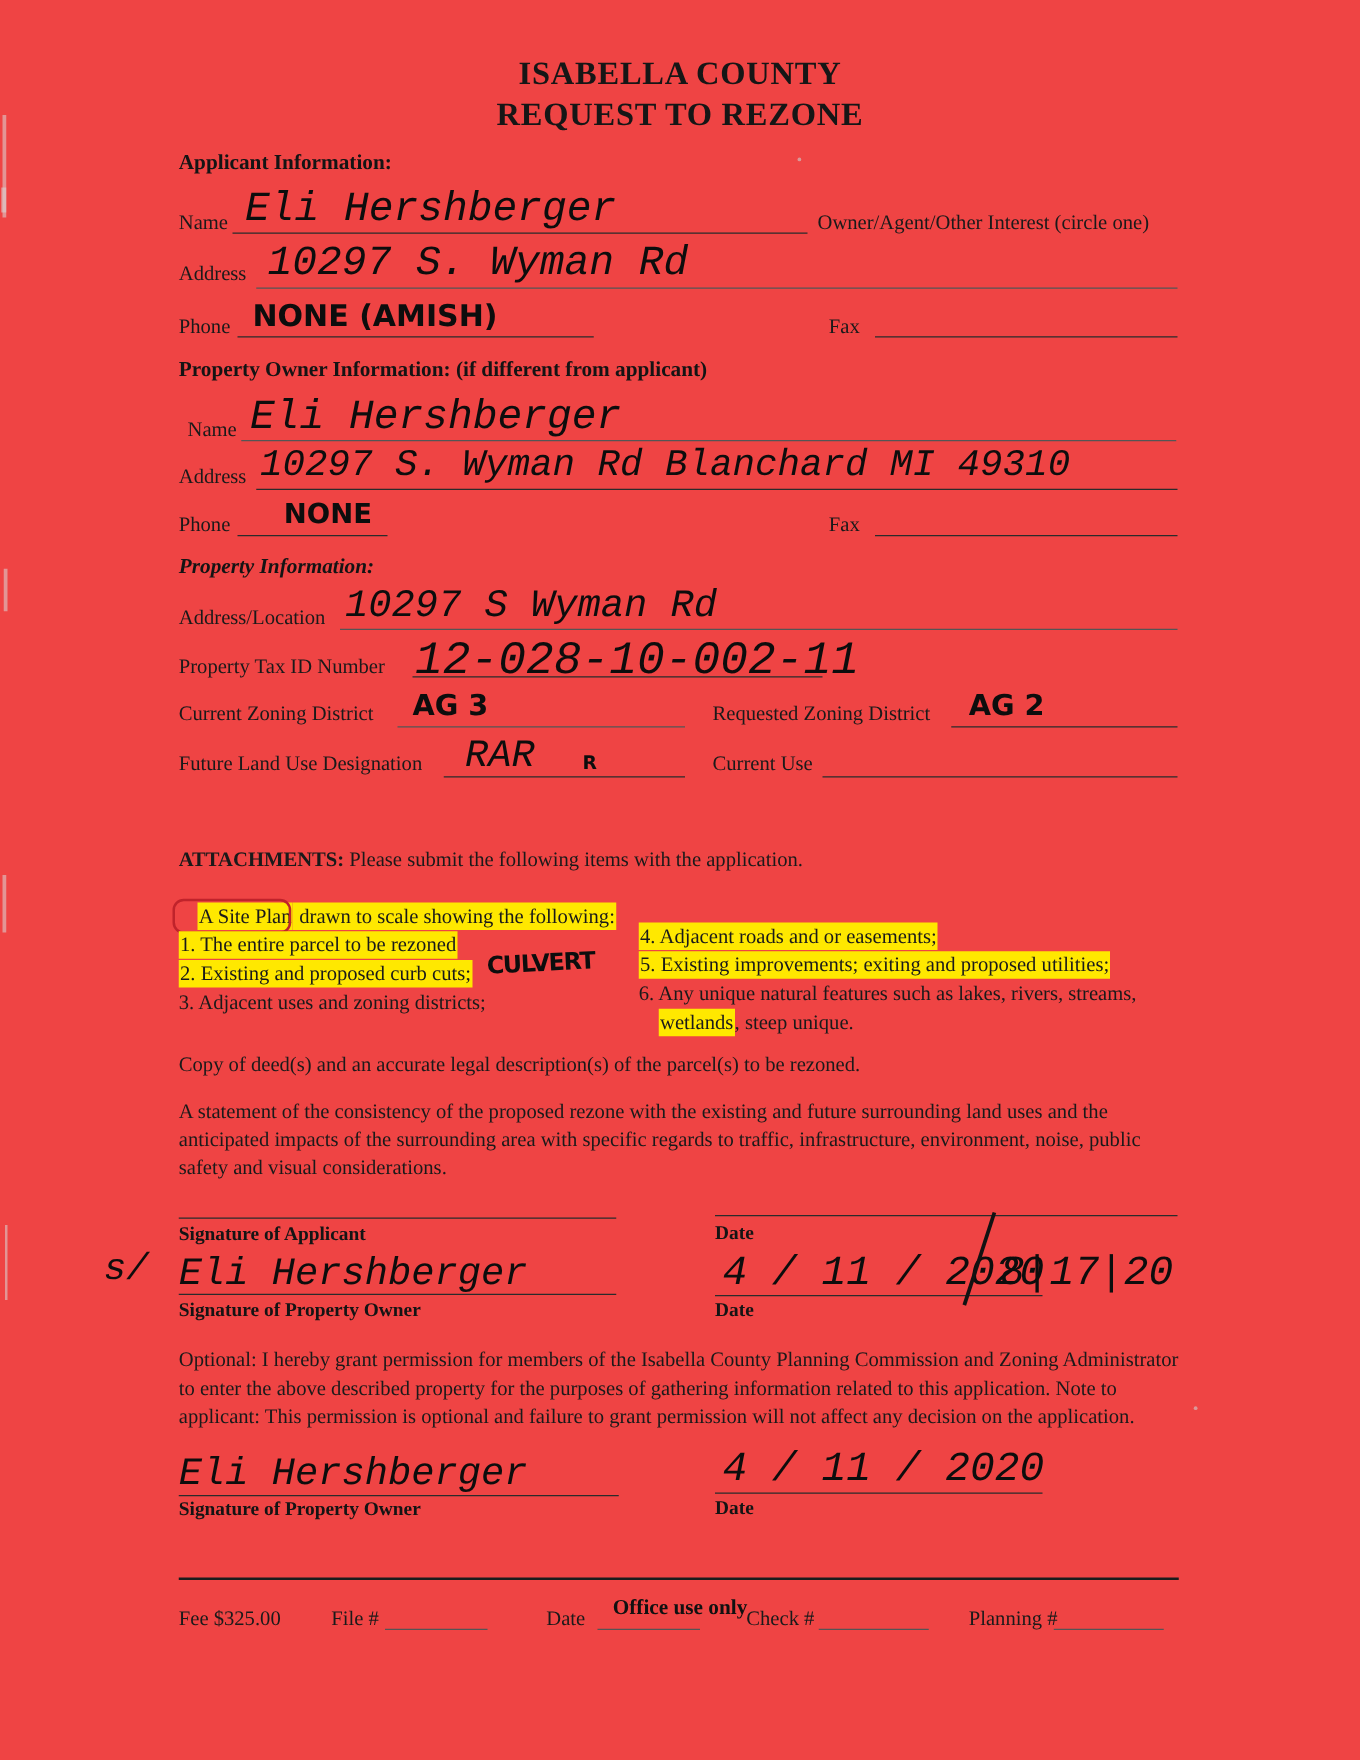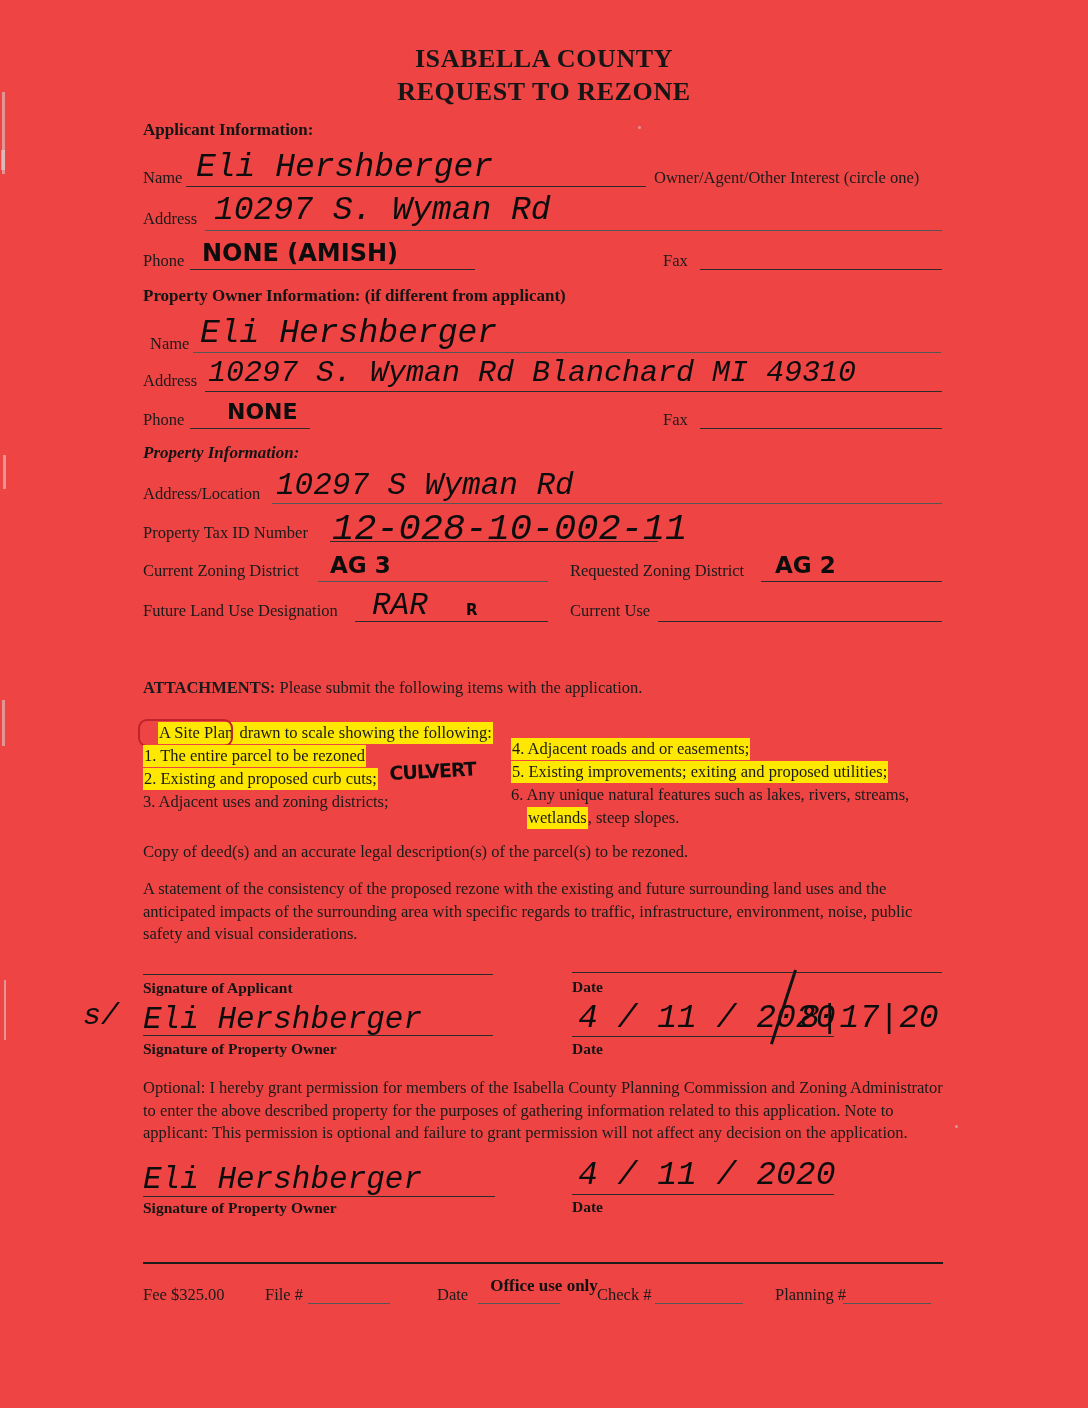--- a/index.html
+++ b/index.html
@@ -249,21 +249,21 @@
   <div class="att-col" style="left:511px; top:737px; width:425px;">
     <span class="hl">4. Adjacent roads and or easements;</span>
   </div>
   <div class="att-col" style="left:511px; top:760px; width:425px;">
     <span class="hl">5. Existing improvements; exiting and proposed utilities;</span>
   </div>
   <div class="att-col" style="left:511px; top:783px; width:430px;">
     <span>6. Any unique natural features such as lakes, rivers, streams,</span>
   </div>
   <div class="att-col" style="left:527px; top:806px; width:425px;">
-    <span class="hl">wetlands</span><span>, steep slopes.</span>
+    <span class="hl">wetlands</span><span>, steep unique.</span>
   </div>
 
   <div class="para" style="left:143px; top:841px; width:800px;">Copy of deed(s) and an accurate legal description(s) of the parcel(s) to be rezoned.</div>
 
   <div class="para" style="left:143px; top:878px; width:805px;">A statement of the consistency of the proposed rezone with the existing and future surrounding land uses and the anticipated impacts of the surrounding area with specific regards to traffic, infrastructure, environment, noise, public safety and visual considerations.</div>
 
   <div class="rule" style="left:143px; top:974px; width:350px;"></div>
   <div class="sig-cap" style="left:143px; top:979px;">Signature of Applicant</div>
 
   <div class="rule" style="left:572px; top:972px; width:370px;"></div>

